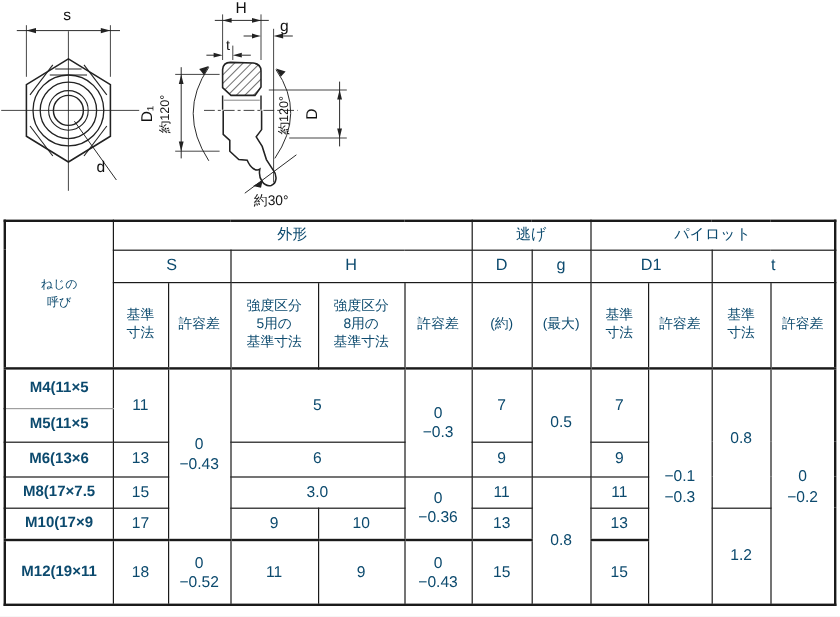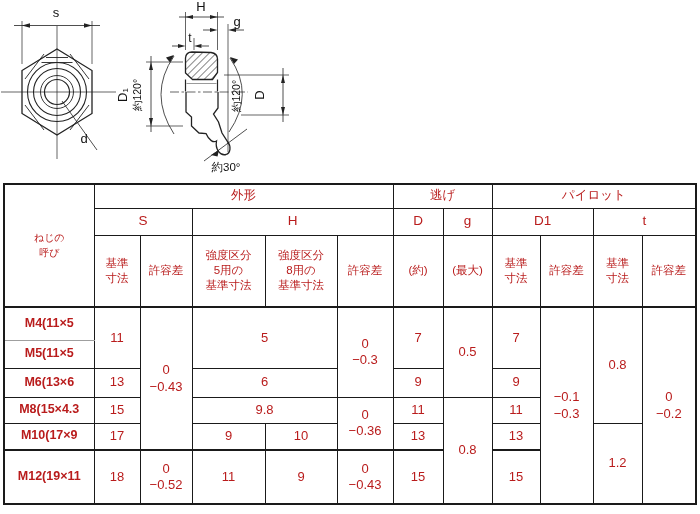--- a/index.html
+++ b/index.html
@@ -10,21 +10,21 @@
   }
   #drawing{position:absolute;left:0;top:0;}
   
   #spec-table{
     position:absolute;left:3px;top:183px;
     border-collapse:collapse;table-layout:fixed;width:693px;
     border:2px solid #1a1a1a;
   }
   #spec-table td{
     border:1px solid #1a1a1a;text-align:center;vertical-align:middle;
-    padding:0;font-size:13px;line-height:1.25;color:#b91c1c;
+    padding:0;font-size:13px;line-height:1.25;color:#0c4a6e;
     white-space:pre-line;overflow:hidden;
   }
   #spec-table td.jp{font-size:11.5px;line-height:1.3;}
   #spec-table td.grp{font-size:12.5px;}
   #spec-table td.dim{font-size:13.5px;}
   #spec-table td.corner{font-size:10px;line-height:1.45;}
   #spec-table td.mname{font-weight:bold;font-size:12.5px;letter-spacing:0;}
   #spec-table tr.r-m4 td{border-top-width:2px;}
   #spec-table tr.r-m12 td{border-top-width:2px;}
   #spec-table td.light-bottom{border-bottom-color:#9f9f9f;}
@@ -214,23 +214,23 @@
 
       <tr style="height:29px">
         <td class="mname">M6(13×6</td>
         <td>13</td>
         <td colspan="2">6</td>
         <td>9</td>
         <td>9</td>
       </tr>
 
       <tr style="height:26px">
-        <td class="mname">M8(15×4.3</td>
+        <td class="mname">M8(17×7.5</td>
         <td>15</td>
-        <td colspan="2">9.8</td>
+        <td colspan="2">3.0</td>
         <td rowspan="2">0
 −0.36</td>
         <td>11</td>
         <td rowspan="3">0.8</td>
         <td>11</td>
       </tr>
 
       <tr style="height:27px">
         <td class="mname">M10(17×9</td>
         <td>17</td>

